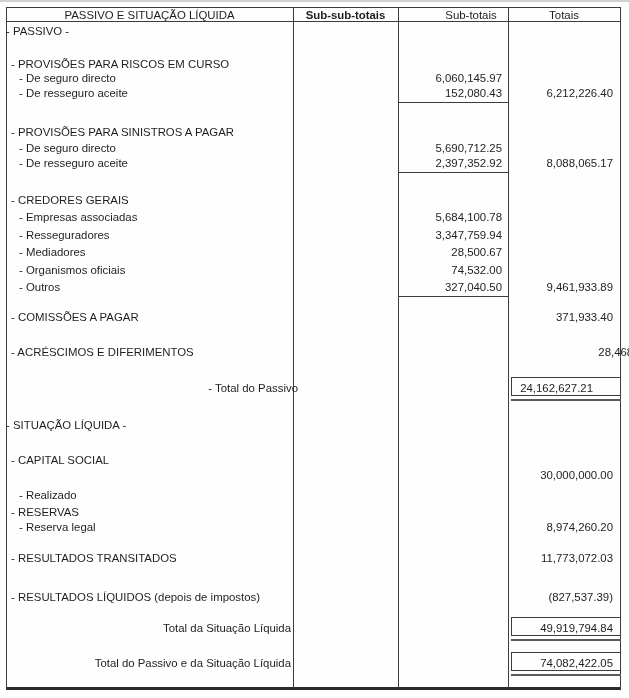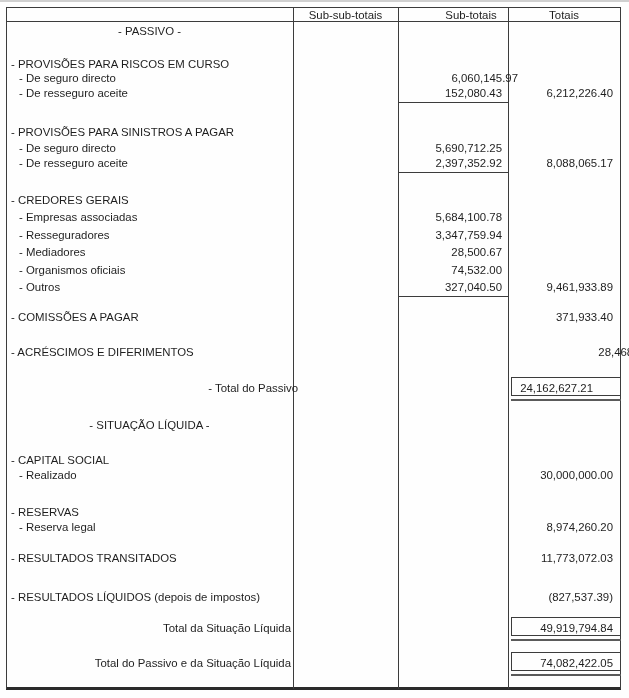--- a/index.html
+++ b/index.html
@@ -9,21 +9,21 @@
   }
   .scan-top{position:absolute;left:0;top:0;width:629px;height:2px;background:#9a9a9a;opacity:.45;}
   .vline{position:absolute;top:7px;height:682px;width:1px;background:#3c3c3c;}
   .hline{position:absolute;left:6px;width:615px;height:1px;background:#3c3c3c;}
   .hline.bottom{height:3px;background:#2b2b2b;}
   .hcell{
     position:absolute;top:8px;height:14px;line-height:14px;
     text-align:center;font-size:11.4px;white-space:nowrap;
   }
   .txt{position:absolute;height:14px;line-height:14px;font-size:11.4px;white-space:nowrap;}
-  .txt.center{text-align:center;}
+  .txt.center{text-align:left;}
   .txt.right{text-align:right;}
   .num{position:absolute;height:14px;line-height:14px;font-size:11.4px;text-align:right;white-space:nowrap;}
   .rule{position:absolute;height:1px;background:#3c3c3c;}
   .tbox{position:absolute;border:1px solid #3c3c3c;background:transparent;}
   .drule{position:absolute;height:2px;background:#5a5a5a;}
 </style>
 </head>
 <body>
 
 <div class="page">
@@ -32,29 +32,30 @@
   <div class="hline" style="top:7px;"></div>
   <div class="hline" style="top:21px;"></div>
   <div class="hline bottom" style="top:687px;"></div>
 
   <div class="vline" style="left:6px;"></div>
   <div class="vline" style="left:293px;"></div>
   <div class="vline" style="left:398px;"></div>
   <div class="vline" style="left:508px;"></div>
   <div class="vline" style="left:620px;"></div>
 
-  <div class="hcell" style="left:293px;width:105px;">Sub-sub-totais</div>
+  <div class="hcell" style="left:6px;width:287px;">PASSIVO E SITUAÇÃO LÍQUIDA</div>
+  <div class="hcell" style="left:293px;width:105px;font-weight:bold;">Sub-sub-totais</div>
   <div class="hcell" style="left:398px;width:110px;margin-left:18px;">Sub-totais</div>
   <div class="hcell" style="left:508px;width:112px;">Totais</div>
 
   <div id="rows">
       <div class="txt center" style="left:6px;width:287px;top:24px;">- PASSIVO -</div>
       <div class="txt" style="left:11px;top:57px;">- PROVISÕES PARA RISCOS EM CURSO</div>
       <div class="txt" style="left:19px;top:71px;">- De seguro directo</div>
-      <div class="num" style="left:398px;width:104px;top:71px;padding-left:16px;">6,060,145.97</div>
+      <div class="num" style="left:398px;width:104px;top:71px;">6,060,145.97</div>
       <div class="txt" style="left:19px;top:86px;">- De resseguro aceite</div>
       <div class="num" style="left:398px;width:104px;top:86px;">152,080.43</div>
       <div class="rule" style="left:398px;width:110px;top:102px;"></div>
       <div class="num" style="left:508px;width:105px;top:86px;">6,212,226.40</div>
       <div class="txt" style="left:11px;top:125px;">- PROVISÕES PARA SINISTROS A PAGAR</div>
       <div class="txt" style="left:19px;top:141px;">- De seguro directo</div>
       <div class="num" style="left:398px;width:104px;top:141px;">5,690,712.25</div>
       <div class="txt" style="left:19px;top:156px;">- De resseguro aceite</div>
       <div class="num" style="left:398px;width:104px;top:156px;">2,397,352.92</div>
       <div class="rule" style="left:398px;width:110px;top:172px;"></div>
@@ -75,21 +76,21 @@
       <div class="txt" style="left:11px;top:310px;text-align:right;">- COMISSÕES A PAGAR</div>
       <div class="num" style="left:508px;width:105px;top:310px;">371,933.40</div>
       <div class="txt" style="left:11px;top:345px;">- ACRÉSCIMOS E DIFERIMENTOS</div>
       <div class="num" style="left:508px;width:105px;top:345px;padding-left:36px;">28,468.35</div>
       <div class="txt right" style="left:6px;width:285px;top:381px;padding-right:2px;margin-left:7px;">- Total do Passivo</div>
       <div class="num" style="left:488px;width:105px;top:381px;">24,162,627.21</div>
       <div class="tbox" style="left:511px;width:108px;top:377px;height:17px;"></div>
       <div class="drule" style="left:511px;width:110px;top:399px;"></div>
       <div class="txt center" style="left:6px;width:287px;top:418px;">- SITUAÇÃO LÍQUIDA -</div>
       <div class="txt" style="left:11px;top:453px;text-align:right;">- CAPITAL SOCIAL</div>
-      <div class="txt" style="left:19px;top:468px;">- Realizado</div>
+      <div class="txt" style="left:19px;top:488px;">- Realizado</div>
       <div class="num" style="left:508px;width:105px;top:468px;">30,000,000.00</div>
       <div class="txt" style="left:11px;top:505px;">- RESERVAS</div>
       <div class="txt" style="left:19px;top:520px;">- Reserva legal</div>
       <div class="num" style="left:508px;width:105px;top:520px;">8,974,260.20</div>
       <div class="txt" style="left:11px;top:551px;">- RESULTADOS TRANSITADOS</div>
       <div class="num" style="left:508px;width:105px;top:551px;">11,773,072.03</div>
       <div class="txt" style="left:11px;top:590px;">- RESULTADOS LÍQUIDOS (depois de impostos)</div>
       <div class="num" style="left:508px;width:105px;top:590px;">(827,537.39)</div>
       <div class="txt right" style="left:6px;width:285px;top:621px;padding-right:2px;">Total da Situação Líquida</div>
       <div class="num" style="left:508px;width:105px;top:621px;">49,919,794.84</div>

